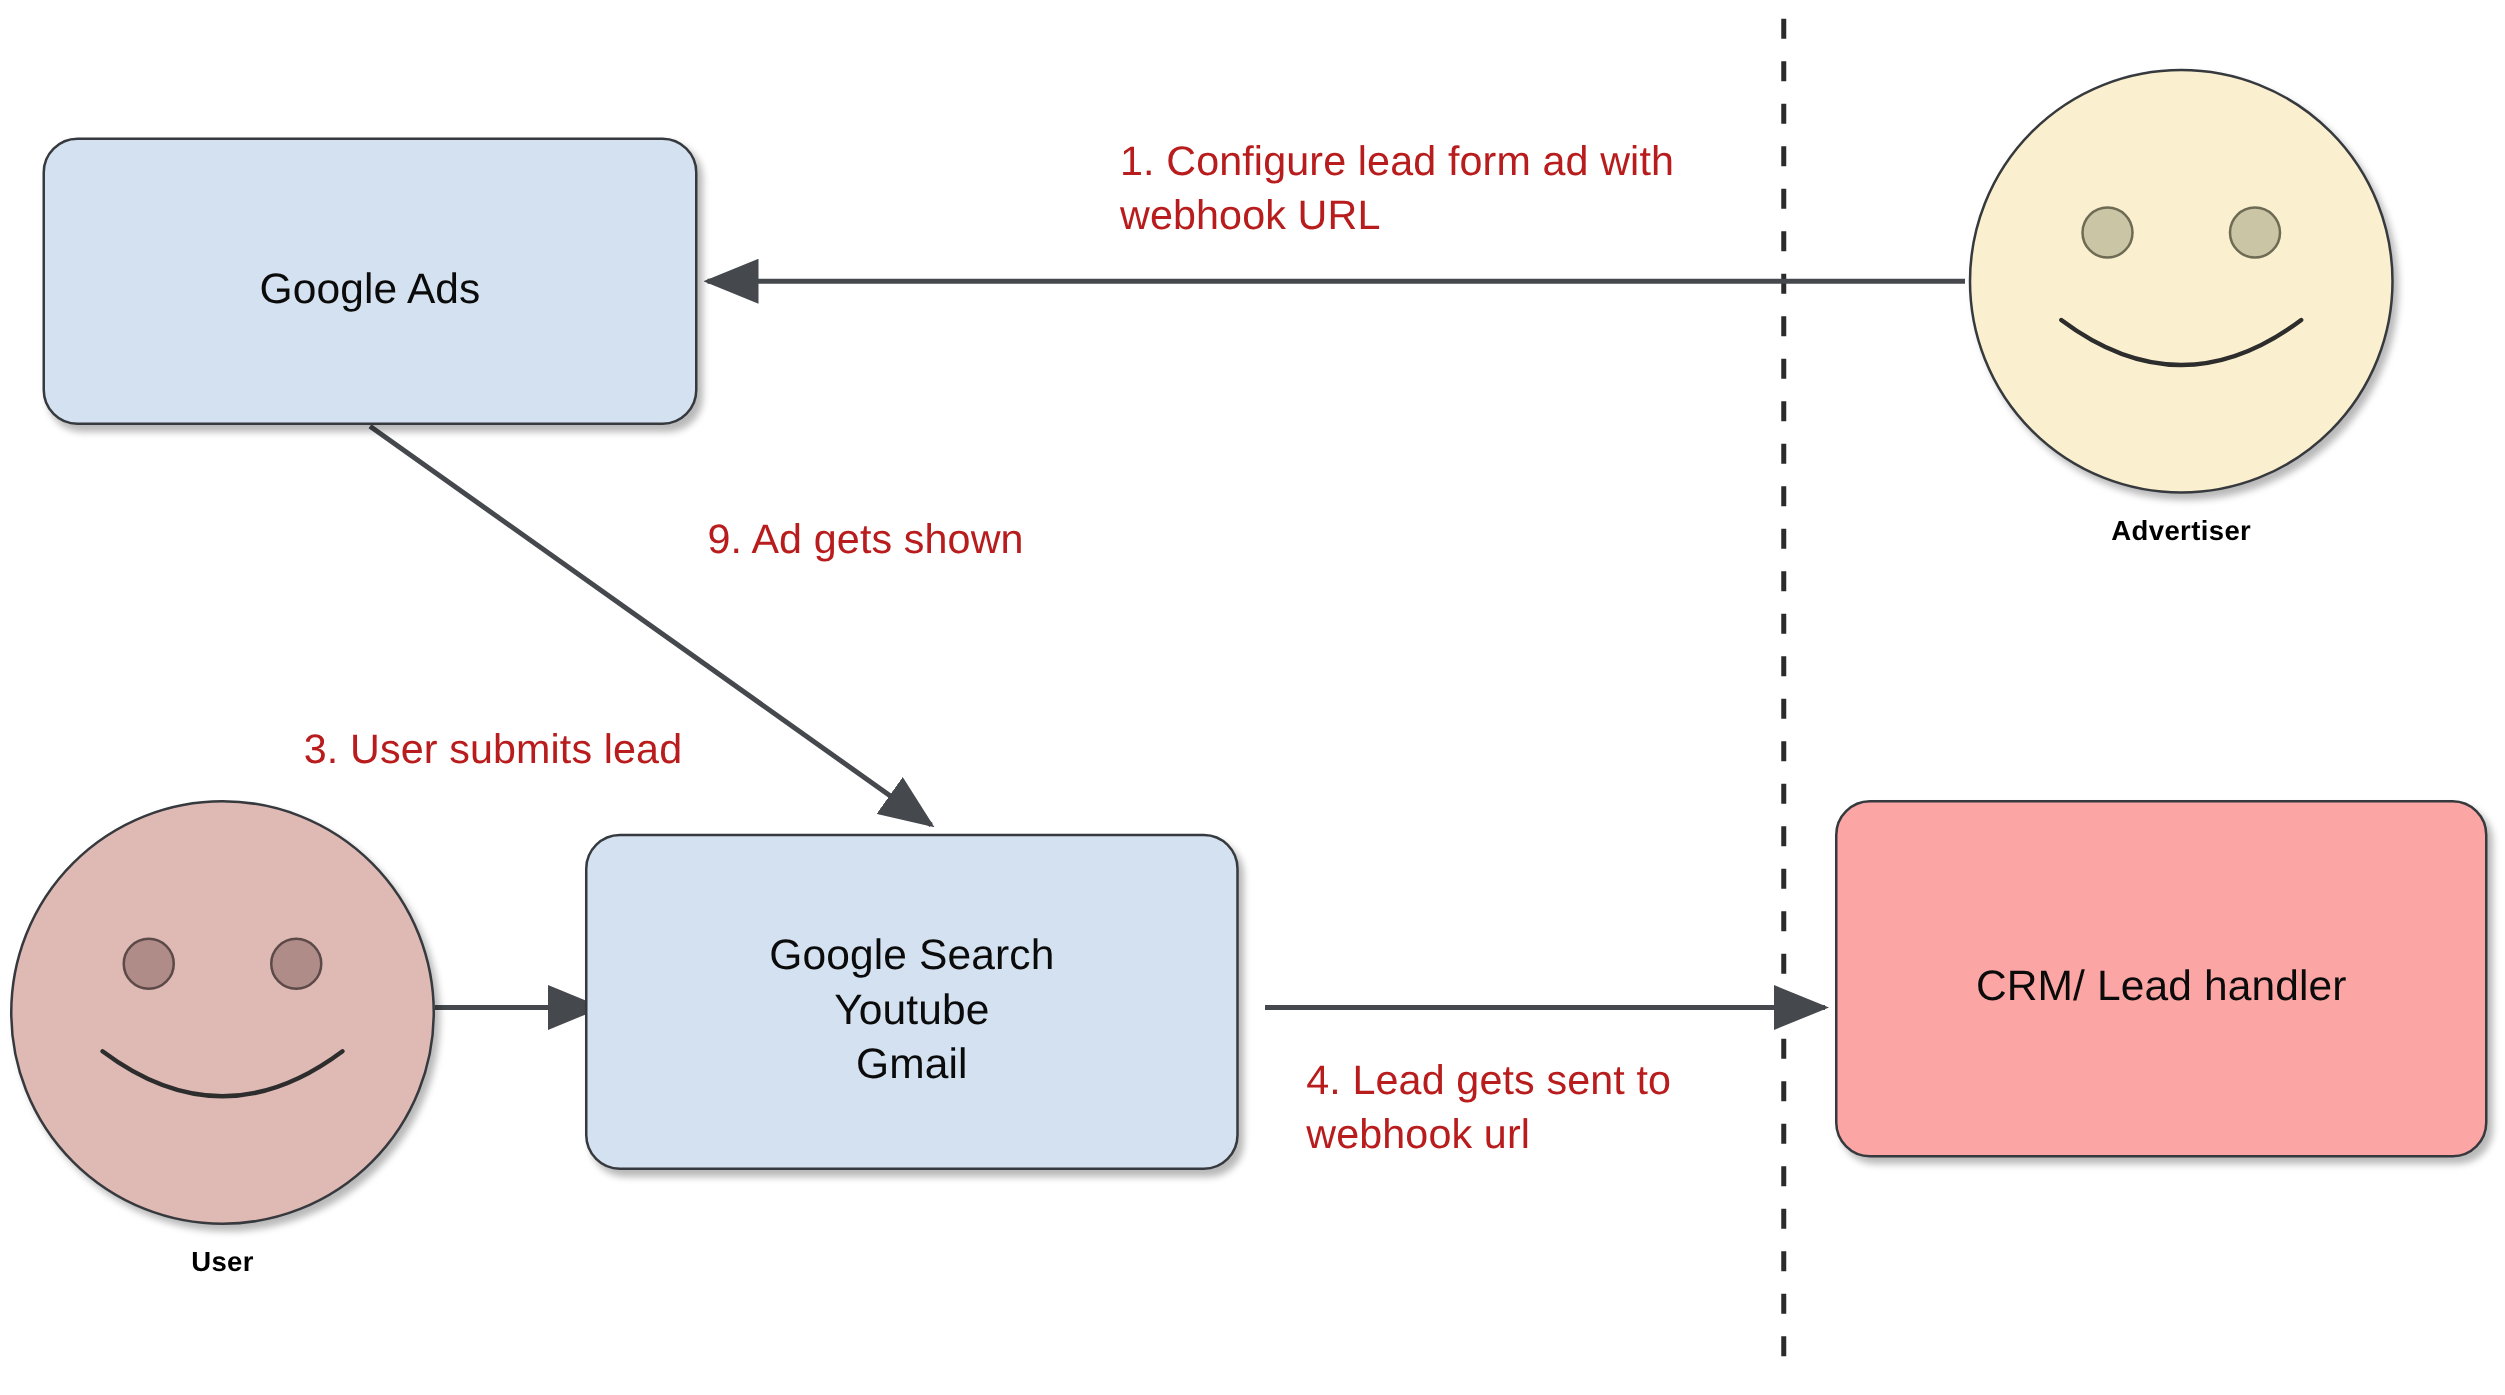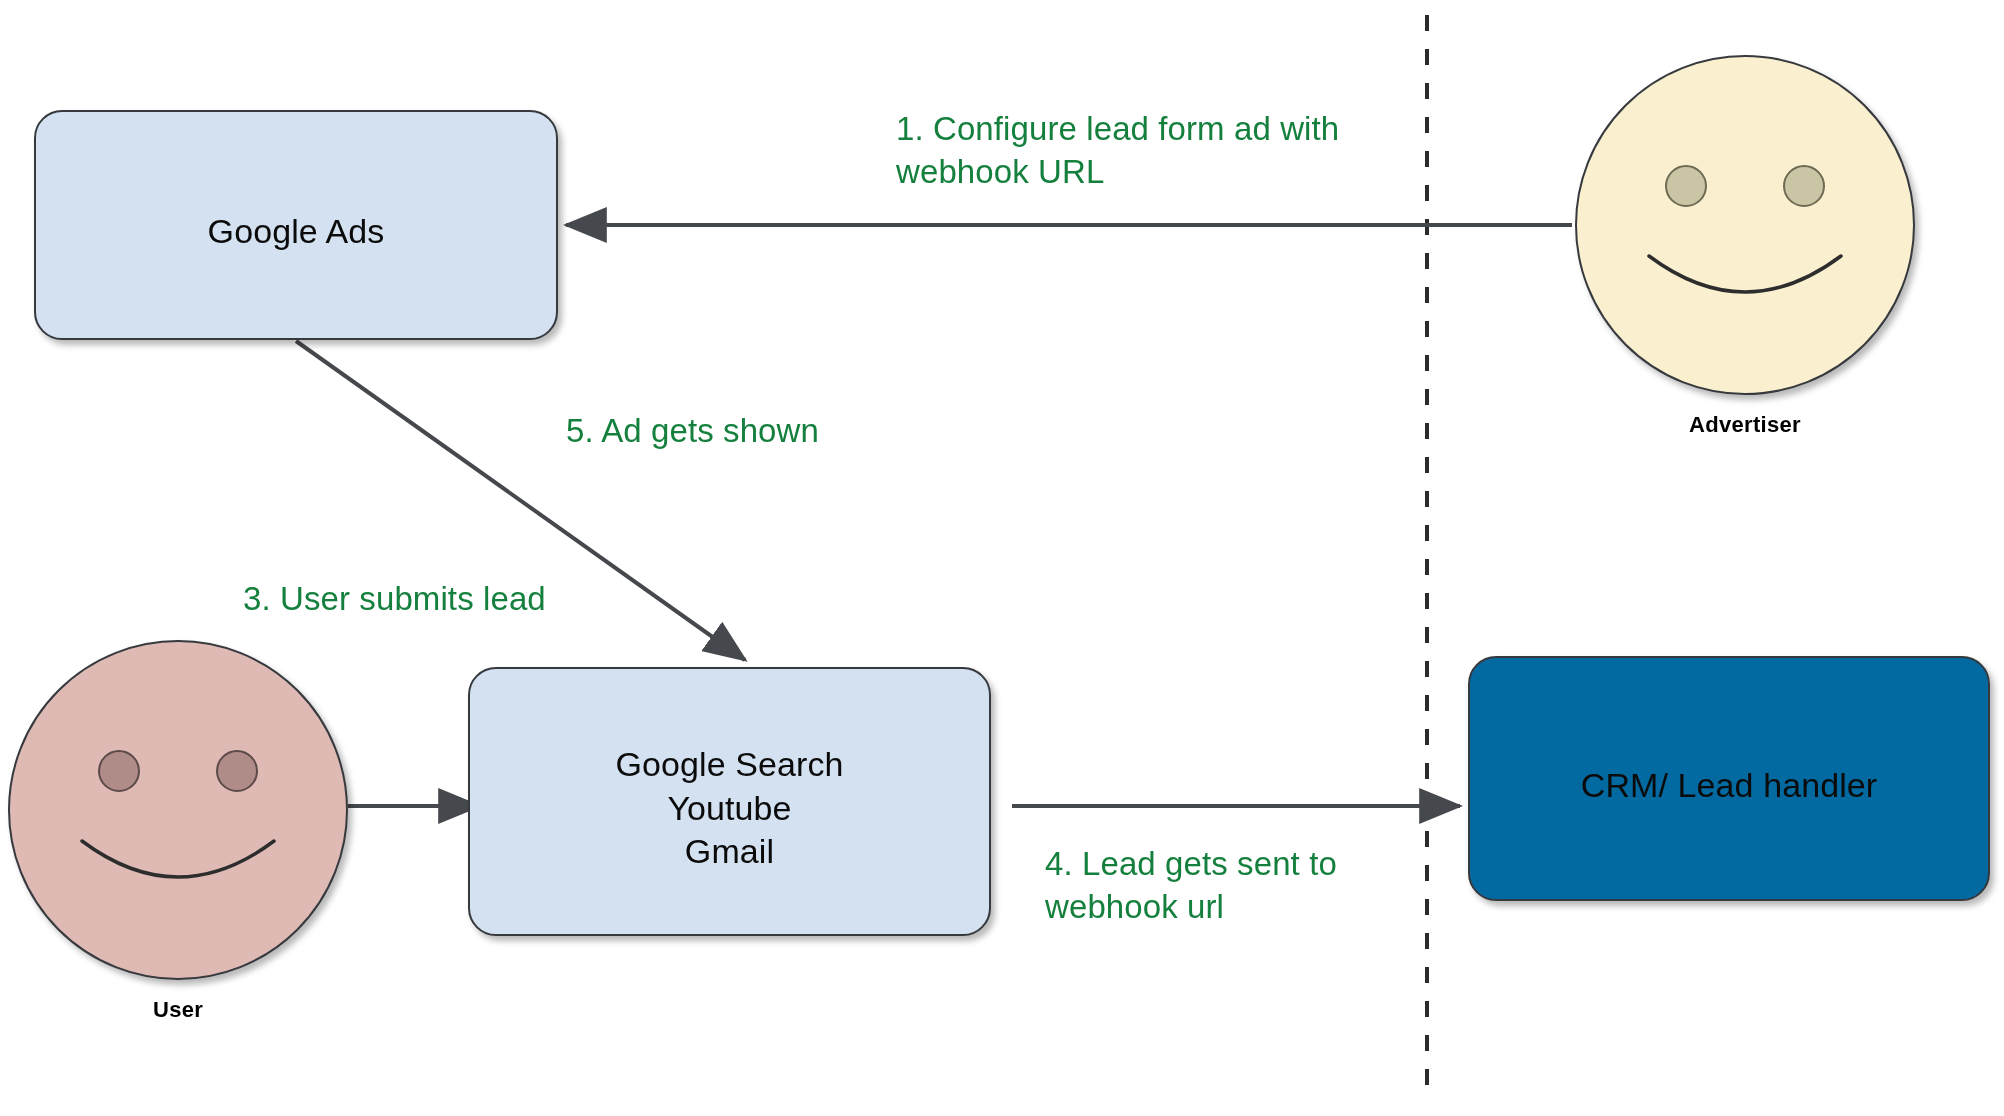--- a/index.html
+++ b/index.html
@@ -52,23 +52,23 @@
     left: 34px;  top: 110px;
     width: 524px; height: 230px;
     background: #D4E1F0;
   }
   #box-google-properties {
     left: 468px; top: 667px;
     width: 523px; height: 269px;
     background: #D4E1F0;
   }
   #box-crm {
-    left: 1468px; top: 656px;
-    width: 522px; height: 245px;
-    background: #0369a1;
+    left: 1468px; top: 640px;
+    width: 522px; height: 286px;
+    background: #fca5a5;
   }
 
   
   .actor {
     position: absolute;
     z-index: 3;
   }
   .actor .face {
     position: relative;
     border-radius: 50%;
@@ -117,21 +117,21 @@
   }
   #actor-user .eye { background: #B08C89; border-color: #5c4a48; }
   #actor-user .eye.left  { left: 88px;  top: 108px; }
   #actor-user .eye.right { right: 88px; top: 108px; }
   #actor-user .mouth { top: 193px; }
   #actor-user .actor-name { top: 357px; }
 
   
   .edge-label {
     position: absolute;
-    color: #15803d;
+    color: #b91c1c;
     font-size: 33px;
     line-height: 1.3;
     letter-spacing: 0.1px;
     white-space: pre-line;
     z-index: 4;
   }
   #label-step-1 { left: 896px;  top: 108px; }
   #label-step-2 { left: 566px;  top: 410px; }
   #label-step-3 { left: 243px;  top: 578px; }
   #label-step-4 { left: 1045px; top: 843px; }
@@ -191,20 +191,20 @@
       <svg class="mouth" width="200" height="70" viewBox="0 0 200 70" xmlns="http://www.w3.org/2000/svg">
         <path d="M4,6 Q100,78 196,6" fill="none" stroke="#2d2d2d" stroke-width="3.5" stroke-linecap="round"></path>
       </svg>
     </div>
     <div class="actor-name">User</div>
   </div>
 
   <div class="edge-label" id="label-step-1">1.  Configure lead form ad with
 webhook URL</div>
 
-  <div class="edge-label" id="label-step-2">5.  Ad gets shown</div>
+  <div class="edge-label" id="label-step-2">9.  Ad gets shown</div>
 
   <div class="edge-label" id="label-step-3">3.  User submits lead</div>
 
   <div class="edge-label" id="label-step-4">4.  Lead gets sent to
 webhook url</div>
 
 </div>
 
 </body></html>

